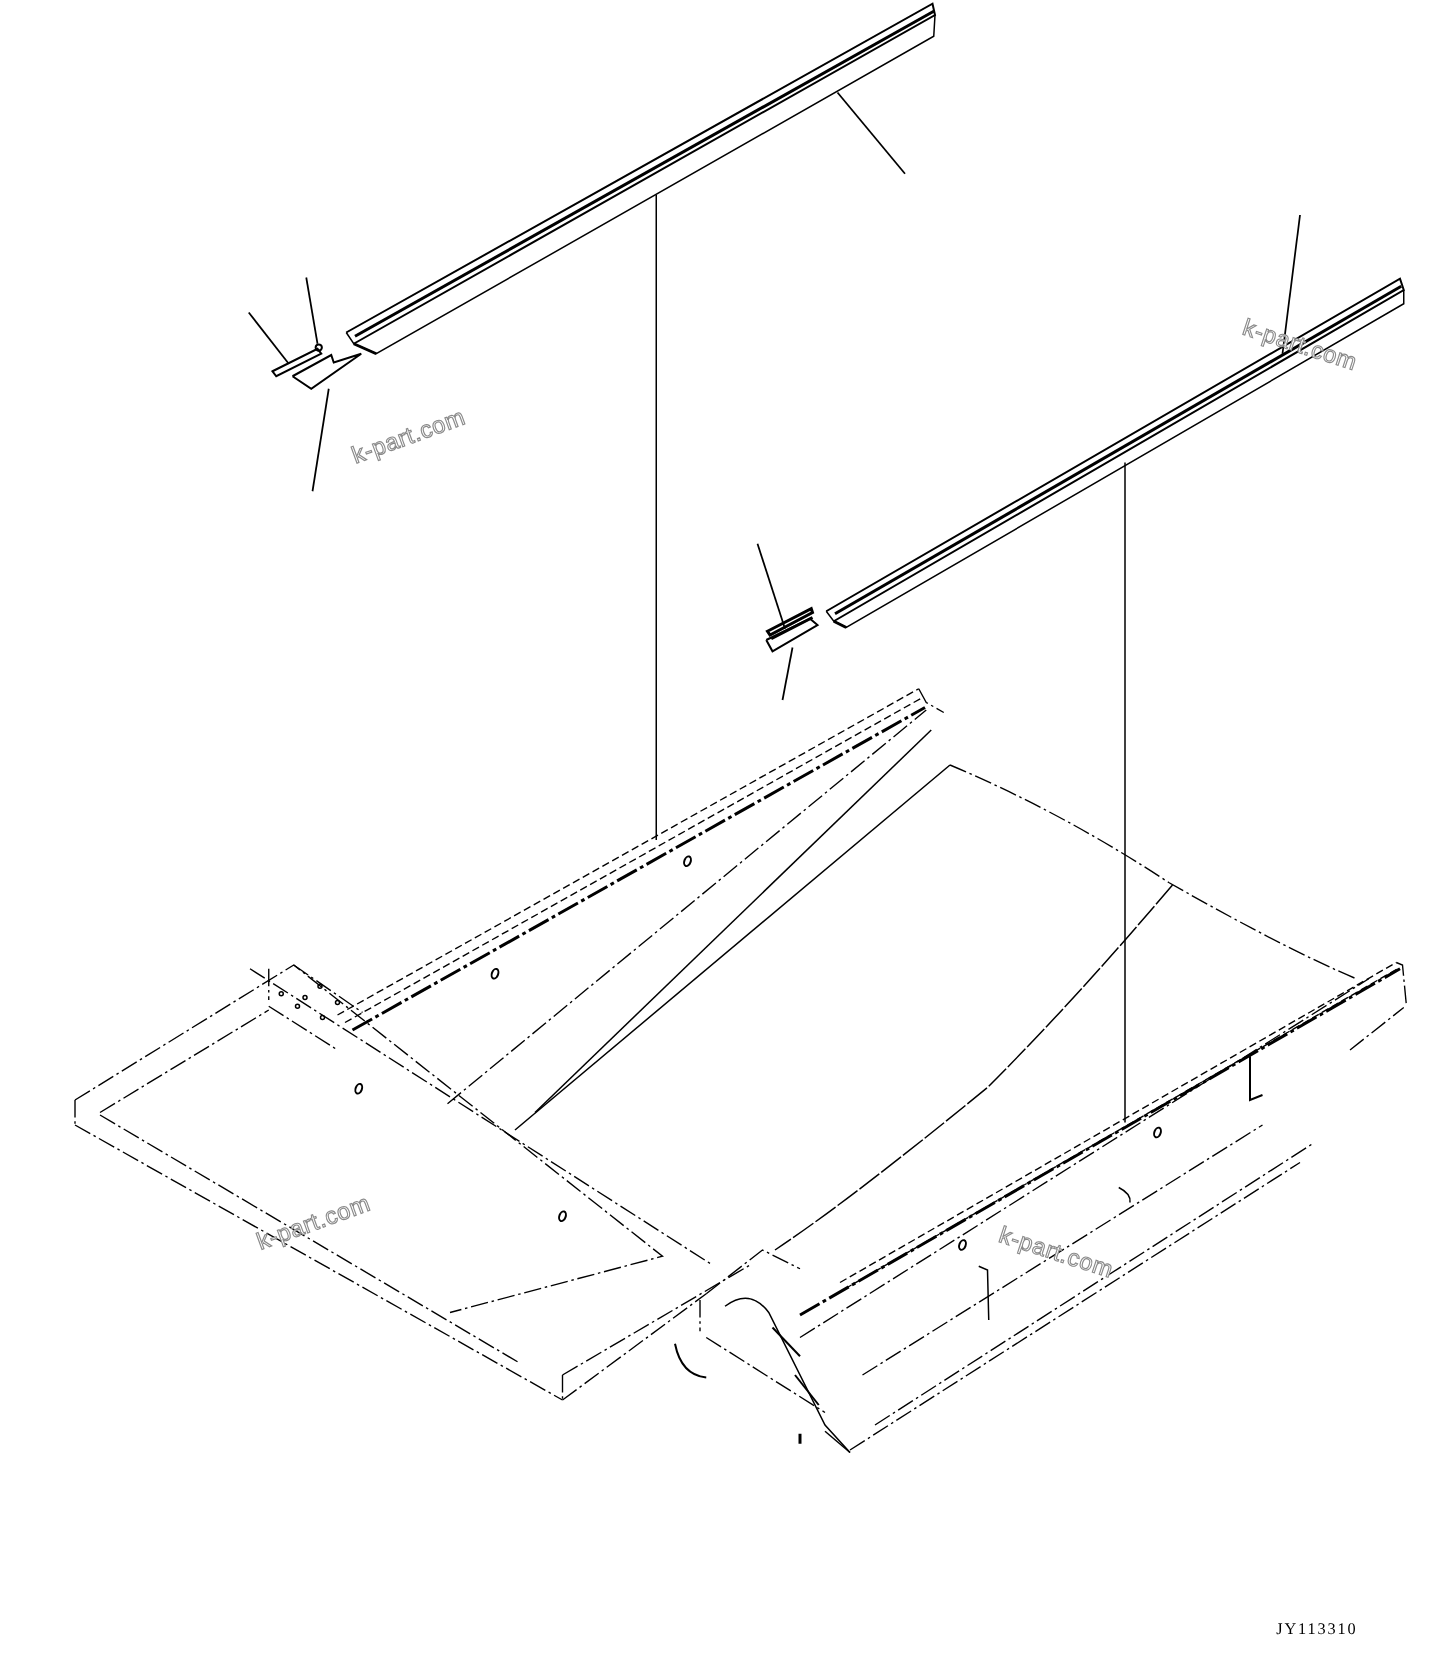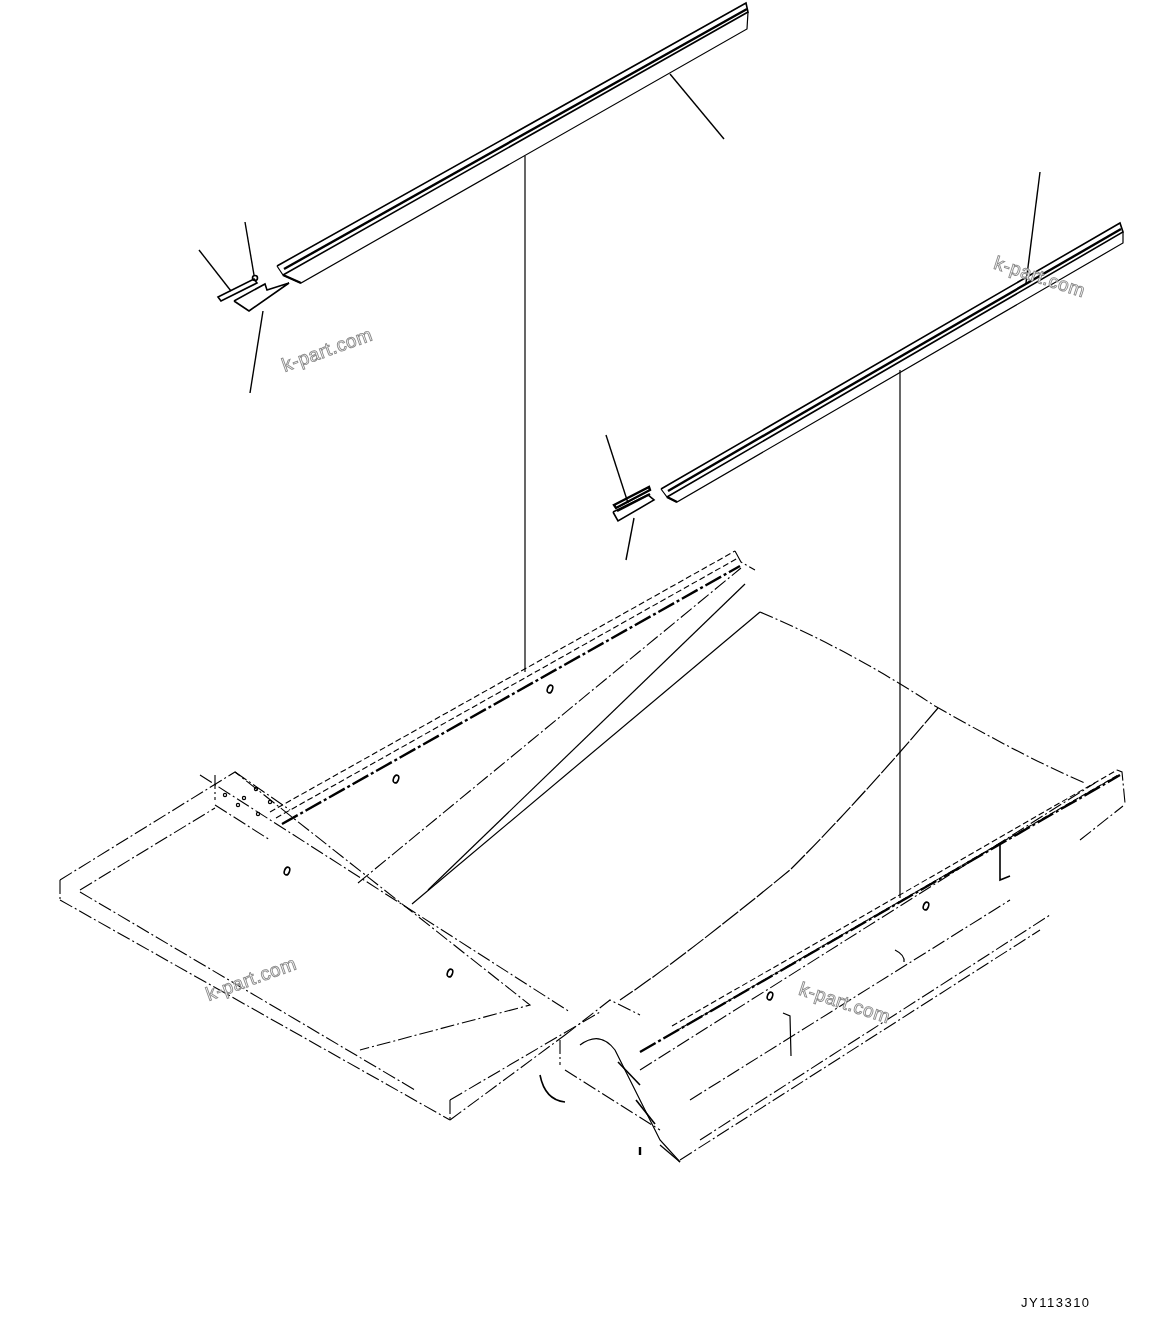--- a/index.html
+++ b/index.html
@@ -5,21 +5,21 @@
   html, body { margin: 0; padding: 0; background: #ffffff; }
   body { width: 1163px; height: 1338px; position: relative; overflow: hidden; font-family: "Liberation Sans", sans-serif; }
   svg.drawing { position: absolute; left: 0; top: 0; width: 1163px; height: 1338px; }
   .ln { stroke: #000; stroke-width: 1.2; fill: none; }
   .th { stroke: #000; stroke-width: 2.4; fill: none; }
   .md { stroke: #000; stroke-width: 1.6; fill: none; }
   .dash { stroke: #000; stroke-width: 1.1; fill: none; stroke-dasharray: 14 3 2 3; }
   .dot { stroke: #000; stroke-width: 1.1; fill: none; stroke-dasharray: 6 3; }
   .leader { stroke: #000; stroke-width: 1.4; fill: none; }
   .wm { position: absolute; color: #ffffff; font-size: 19px; -webkit-text-stroke: 0.9px #8a8a8a; letter-spacing: 0.5px; white-space: nowrap; transform-origin: left top; }
-  .code { position: absolute; left: 1021px; top: 1295px; font-family: Liberation Sans, sans-serif; font-size: 13px; color: #000; letter-spacing: 1.5px; }
+  .code { position: absolute; left: 1021px; top: 1295px; font-family: Liberation Serif, serif; font-size: 13px; color: #000; letter-spacing: 1.5px; }
 </style>
 </head>
 <body>
 
 <svg class="drawing" viewBox="0 0 1163 1338" xmlns="http://www.w3.org/2000/svg">
 
   <g>
     <polyline class="md" points="277,266 746,3 748,12 283,275"></polyline>
     <line class="th" x1="284" y1="269" x2="747" y2="9"></line>
     <polyline class="ln" points="277,266 283,275 301,283 747,29 748,12"></polyline>

